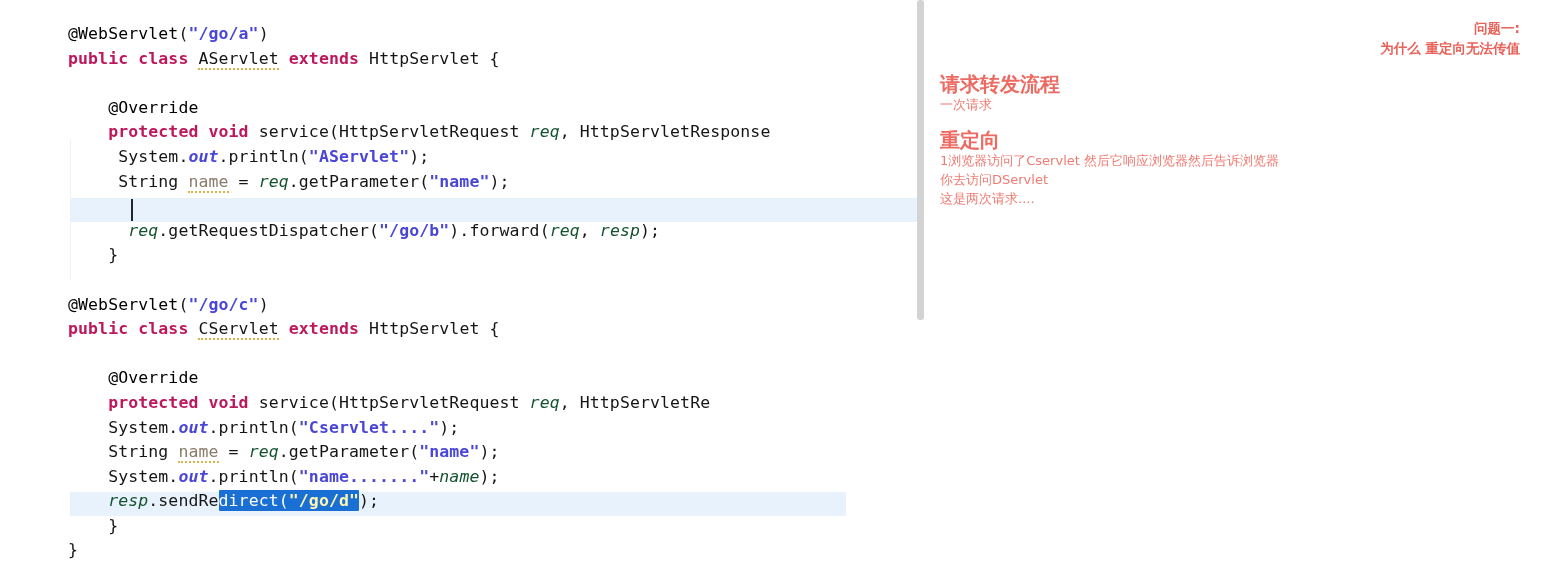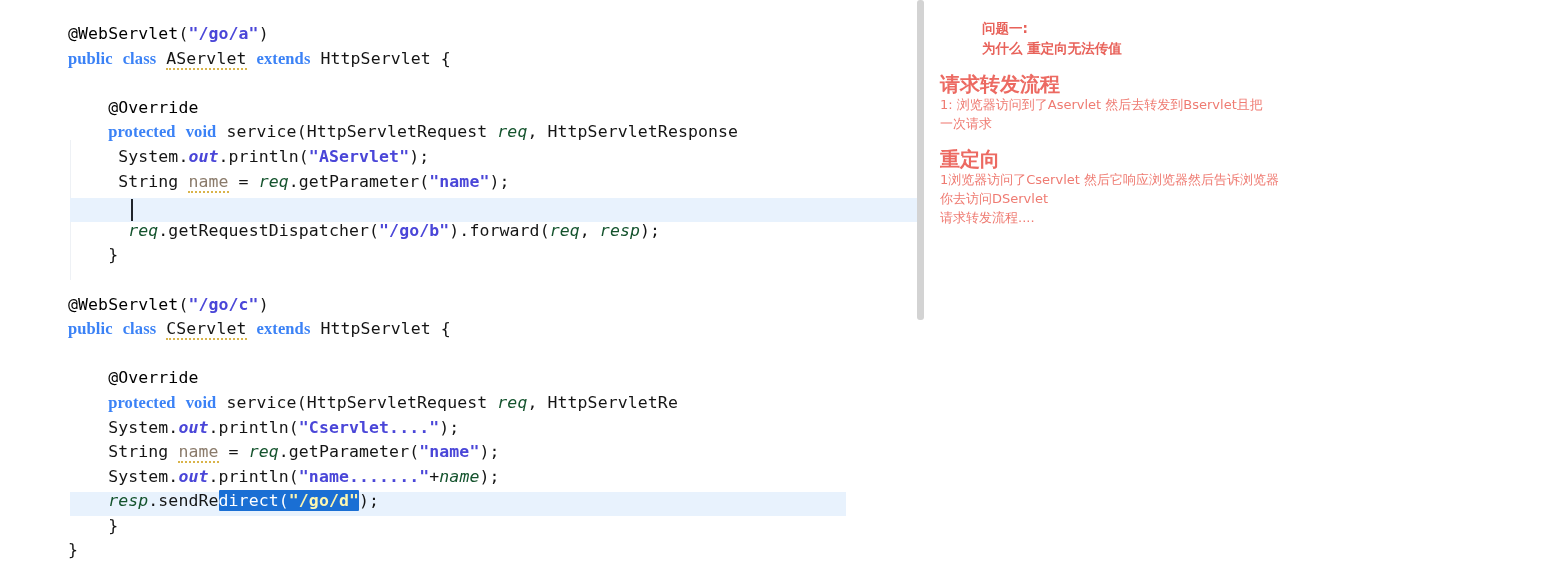--- a/index.html
+++ b/index.html
@@ -38,21 +38,21 @@
     position:absolute;left:131px;top:199px;width:2px;height:22px;
     background:#20242b;z-index:3;
   }
   
   .sel{
     background:#1a6fd4;color:#ffffff;padding:1px 0;
     border-radius:1px;
   }
   .sel .str{color:#fdf6b0;}
   
-  .kw{color:#3b82f6;font-weight:bold;font-family:Liberation Serif, serif;}
+  .kw{color:#be185d;font-weight:bold;}
   .ann{color:#000000;}
   .str{color:#4a46d8;font-weight:bold;}
   .fld{color:#4a46d8;font-style:italic;font-weight:bold;}
   .prm{color:#14532d;font-style:italic;}
   .var-u{color:#8a7a6a;border-bottom:2px dotted #d9b44a;}
   .cls-u{border-bottom:2px dotted #d9b44a;}
   .pln{color:#151515;}
   
   #divider{
     position:absolute;left:917px;top:0;width:7px;height:320px;
@@ -65,21 +65,21 @@
     color:#ef7b72;
   }
   .note-block{margin-bottom:16px;}
   .note-title{
     font-size:13.5px;line-height:20px;font-weight:bold;
     color:#e8625a;
   }
   .note-line{
     font-size:13px;line-height:19px;color:#ef7b72;
   }
-  .note-indent{margin-left:42px;}
+  .note-indent{margin-left:60px;text-align:right;}
   .note-head-red{
     font-size:20px;line-height:21px;font-weight:bold;color:#ec6a62;
   }
 </style>
 </head>
 <body>
 
 <div id="editor-pane">
   <div id="indent-guide"></div>
   <div class="hl-line" id="hl-a"></div>
@@ -90,22 +90,21 @@
 
 <div id="divider"></div>
 
 <div id="notes">
     <div class="note-block">
       <div class="note-title note-indent">问题一:</div>
       <div class="note-title note-indent">为什么 重定向无法传值</div>
     </div>
     <div class="note-block">
       <div class="note-head-red">请求转发流程</div>
-      <div class="note-line">1: 浏览器访问到了Aservlet 然后去转发到Bservlet且把</div>
       <div class="note-line">一次请求</div>
     </div>
     <div class="note-block">
       <div class="note-head-red">重定向</div>
       <div class="note-line">1浏览器访问了Cservlet 然后它响应浏览器然后告诉浏览器</div>
       <div class="note-line">你去访问DServlet</div>
-      <div class="note-line">请求转发流程....</div>
+      <div class="note-line">这是两次请求....</div>
     </div>
   </div>
 
 </body></html>

